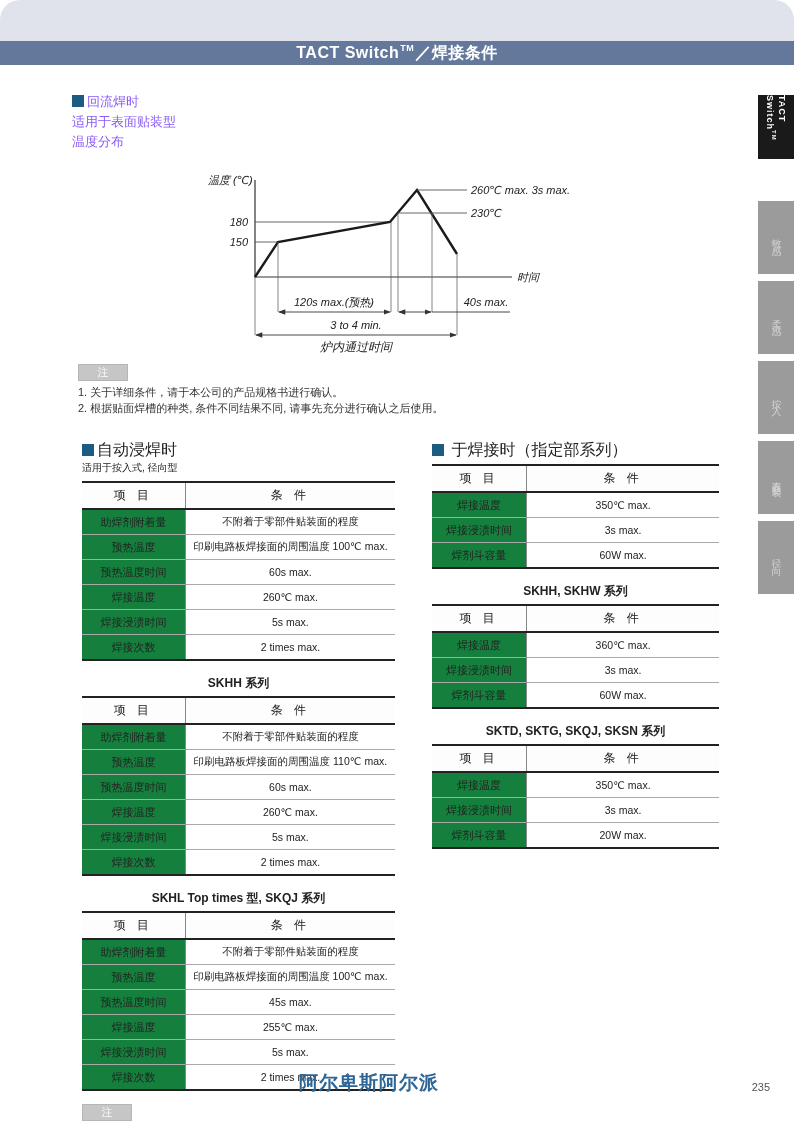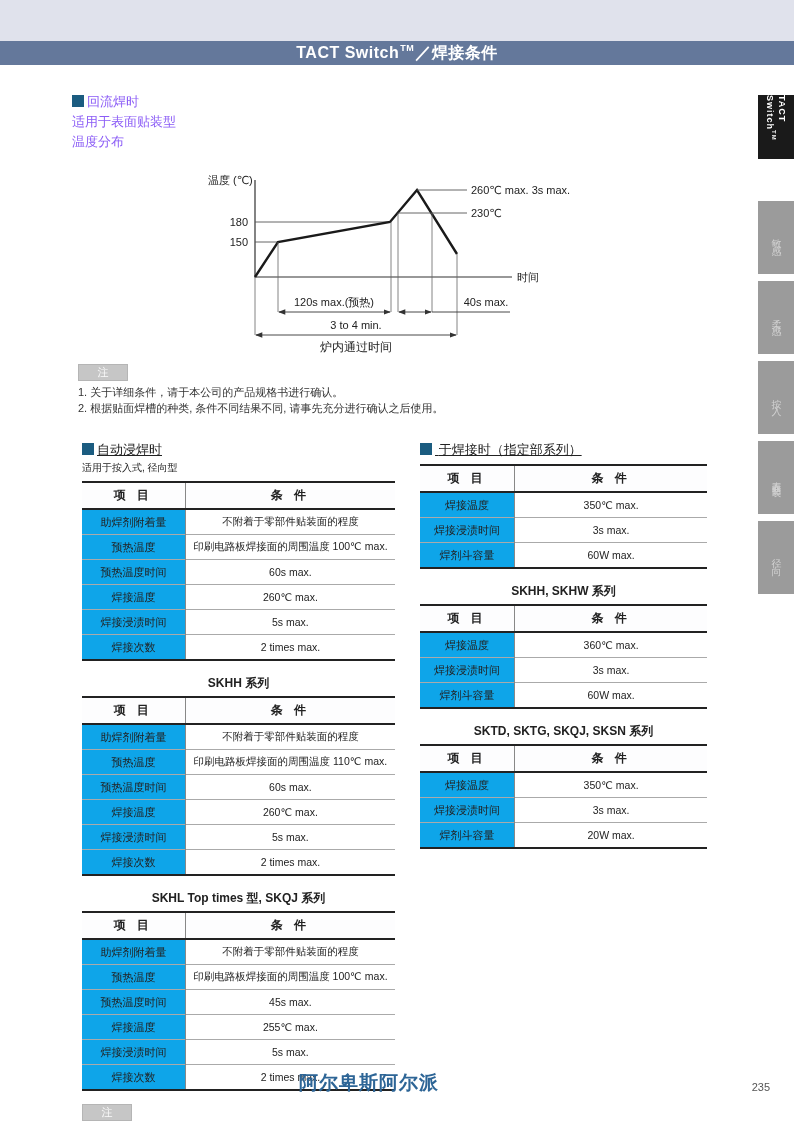--- a/index.html
+++ b/index.html
@@ -1,48 +1,48 @@
 <!DOCTYPE html>
 <html><head>
 <meta charset="utf-8">
 <style>
   html,body{margin:0;padding:0;background:#fff;}
   .page{position:relative;width:794px;height:1123px;background:#ffffff;overflow:hidden;
-        font-family:"Liberation Sans","DejaVu Sans",sans-serif;color:#222;}
+        font-family:"Liberation Sans","DejaVu Sans",sans-serif;color:#222;border-radius:20px;}
   .top-strip{position:absolute;left:0;top:0;width:794px;height:41px;background:#e0e2ec;}
   .header-bar{position:absolute;left:0;top:41px;width:794px;height:24px;background:#64789b;
               color:#fff;display:flex;align-items:center;justify-content:center;
               font-size:16px;font-weight:bold;letter-spacing:.5px;}
   .header-bar sup{font-size:9px;vertical-align:super;margin:0 1px;}
   
   .sec-head{position:absolute;left:72px;top:92px;font-size:13px;line-height:20px;color:#8b5cf6;}
   .bullet{display:inline-block;width:12px;height:12px;background:#1b5c80;margin-right:3px;
           vertical-align:-1px;}
   
-  .chart-wrap{position:absolute;left:190px;top:165px;width:400px;height:200px;}
+  .chart-wrap{position:absolute;left:190px;top:165px;width:400px;height:200px;font-style:italic;}
   .chart-wrap text{font-family:"Liberation Sans","DejaVu Sans",sans-serif;font-size:11px;fill:#222;}
   .chart-wrap .cap{font-size:12px;}
   
   .note-block{font-size:11px;line-height:16px;color:#333;}
   .note-block.abs{position:absolute;left:78px;top:364px;width:460px;}
   .note-tag{display:inline-block;width:48px;height:15px;line-height:15px;text-align:center;
             background:#c6c6c6;color:#fafafa;font-size:11px;margin-bottom:3px;border:1px solid #b5b5b5;}
   
   .col-left{position:absolute;left:82px;top:440px;width:313px;}
-  .col-right{position:absolute;left:420px;top:440px;width:287px;}
-  .col-title{font-size:13px;line-height:19px;text-decoration:underline;}
+  .col-right{position:absolute;left:432px;top:440px;width:287px;}
+  .col-title{font-size:16px;line-height:19px;}
   .col-sub{font-size:10px;line-height:18px;margin-bottom:4px;}
   .tbl-name{font-size:12px;font-weight:bold;margin:14px 0 4px 0;text-align:center;}
   table.ctable{width:100%;border-collapse:collapse;border-top:2px solid #222;border-bottom:2px solid #222;}
-  table.ctable th{border-bottom:2px solid #222;font-size:12px;font-weight:bold;
+  table.ctable th{border-bottom:2px solid #222;font-size:12px;font-weight:normal;
                   letter-spacing:4px;padding:4px 2px;background:#fdfdfe;text-align:center;}
   table.ctable th.item{border-right:1px solid #888;width:33%;}
   table.ctable td{border-top:1px solid #aaa;font-size:10.5px;padding:4.5px 3px;text-align:center;
                   white-space:nowrap;}
-  table.ctable td.item{background:#0ea5e9;border-right:1px solid #888;font-size:11px;}
+  table.ctable td.item{background:#15803d;border-right:1px solid #888;font-size:11px;}
   
   .side-tab{position:absolute;left:758px;width:36px;writing-mode:vertical-rl;
             display:flex;align-items:center;justify-content:center;}
   .side-tab-black{top:95px;height:64px;background:#1a1a1a;color:#fff;font-size:9px;font-weight:bold;
                   letter-spacing:1px;}
   .side-tab-black sup{font-size:6px;}
   .side-tab-gray{background:#9b9b9b;color:#d2d2d2;font-size:10px;text-orientation:upright;
                  letter-spacing:7px;height:73px;}
   .side-tab-gray.small{letter-spacing:2px;font-size:9.5px;}
   

